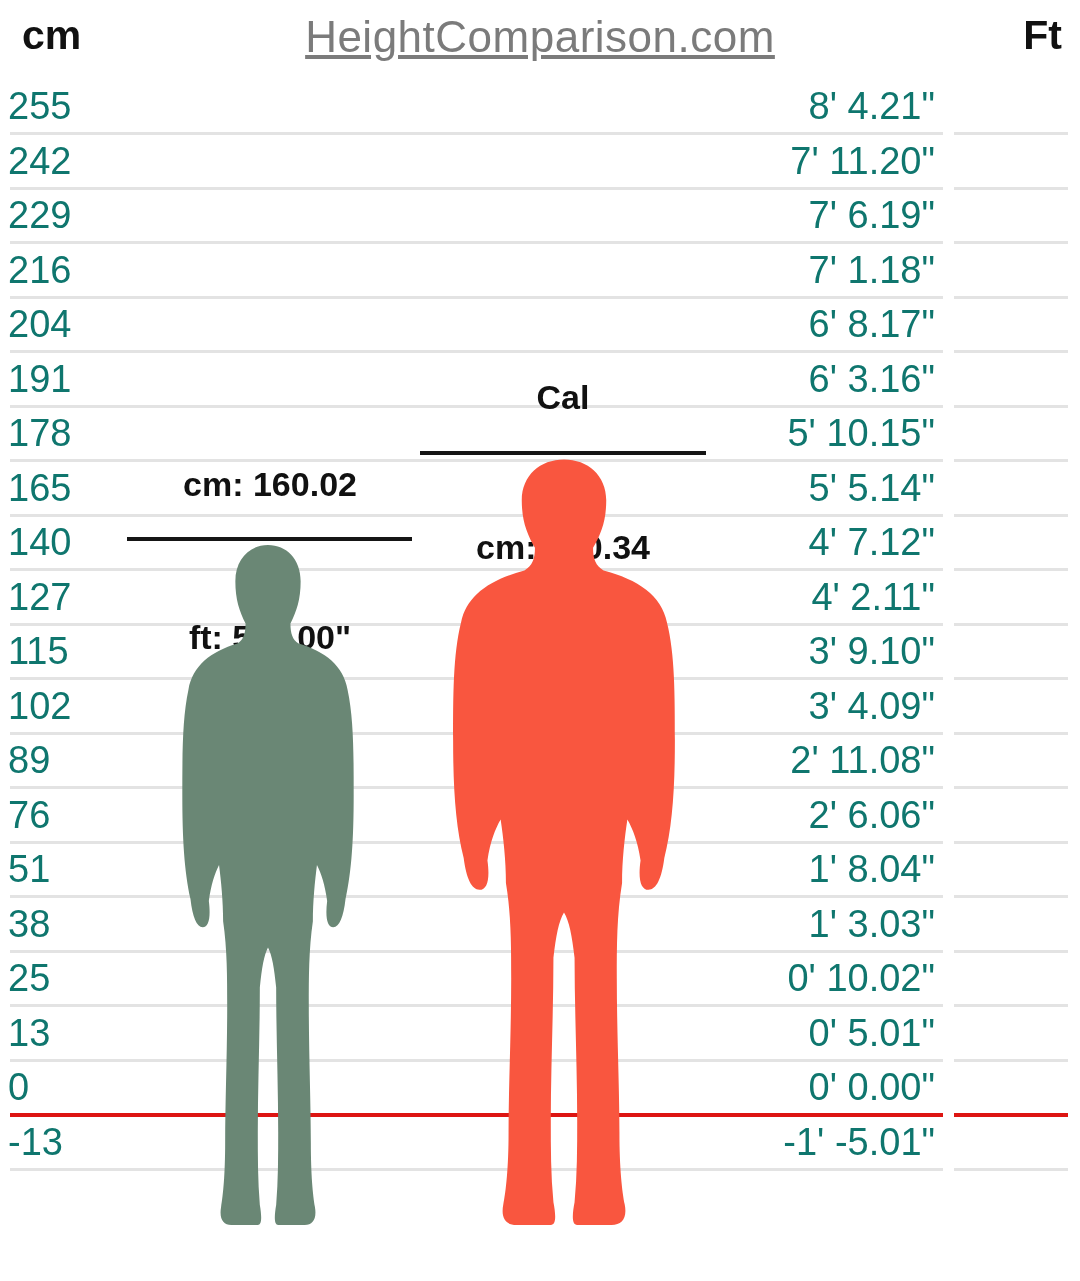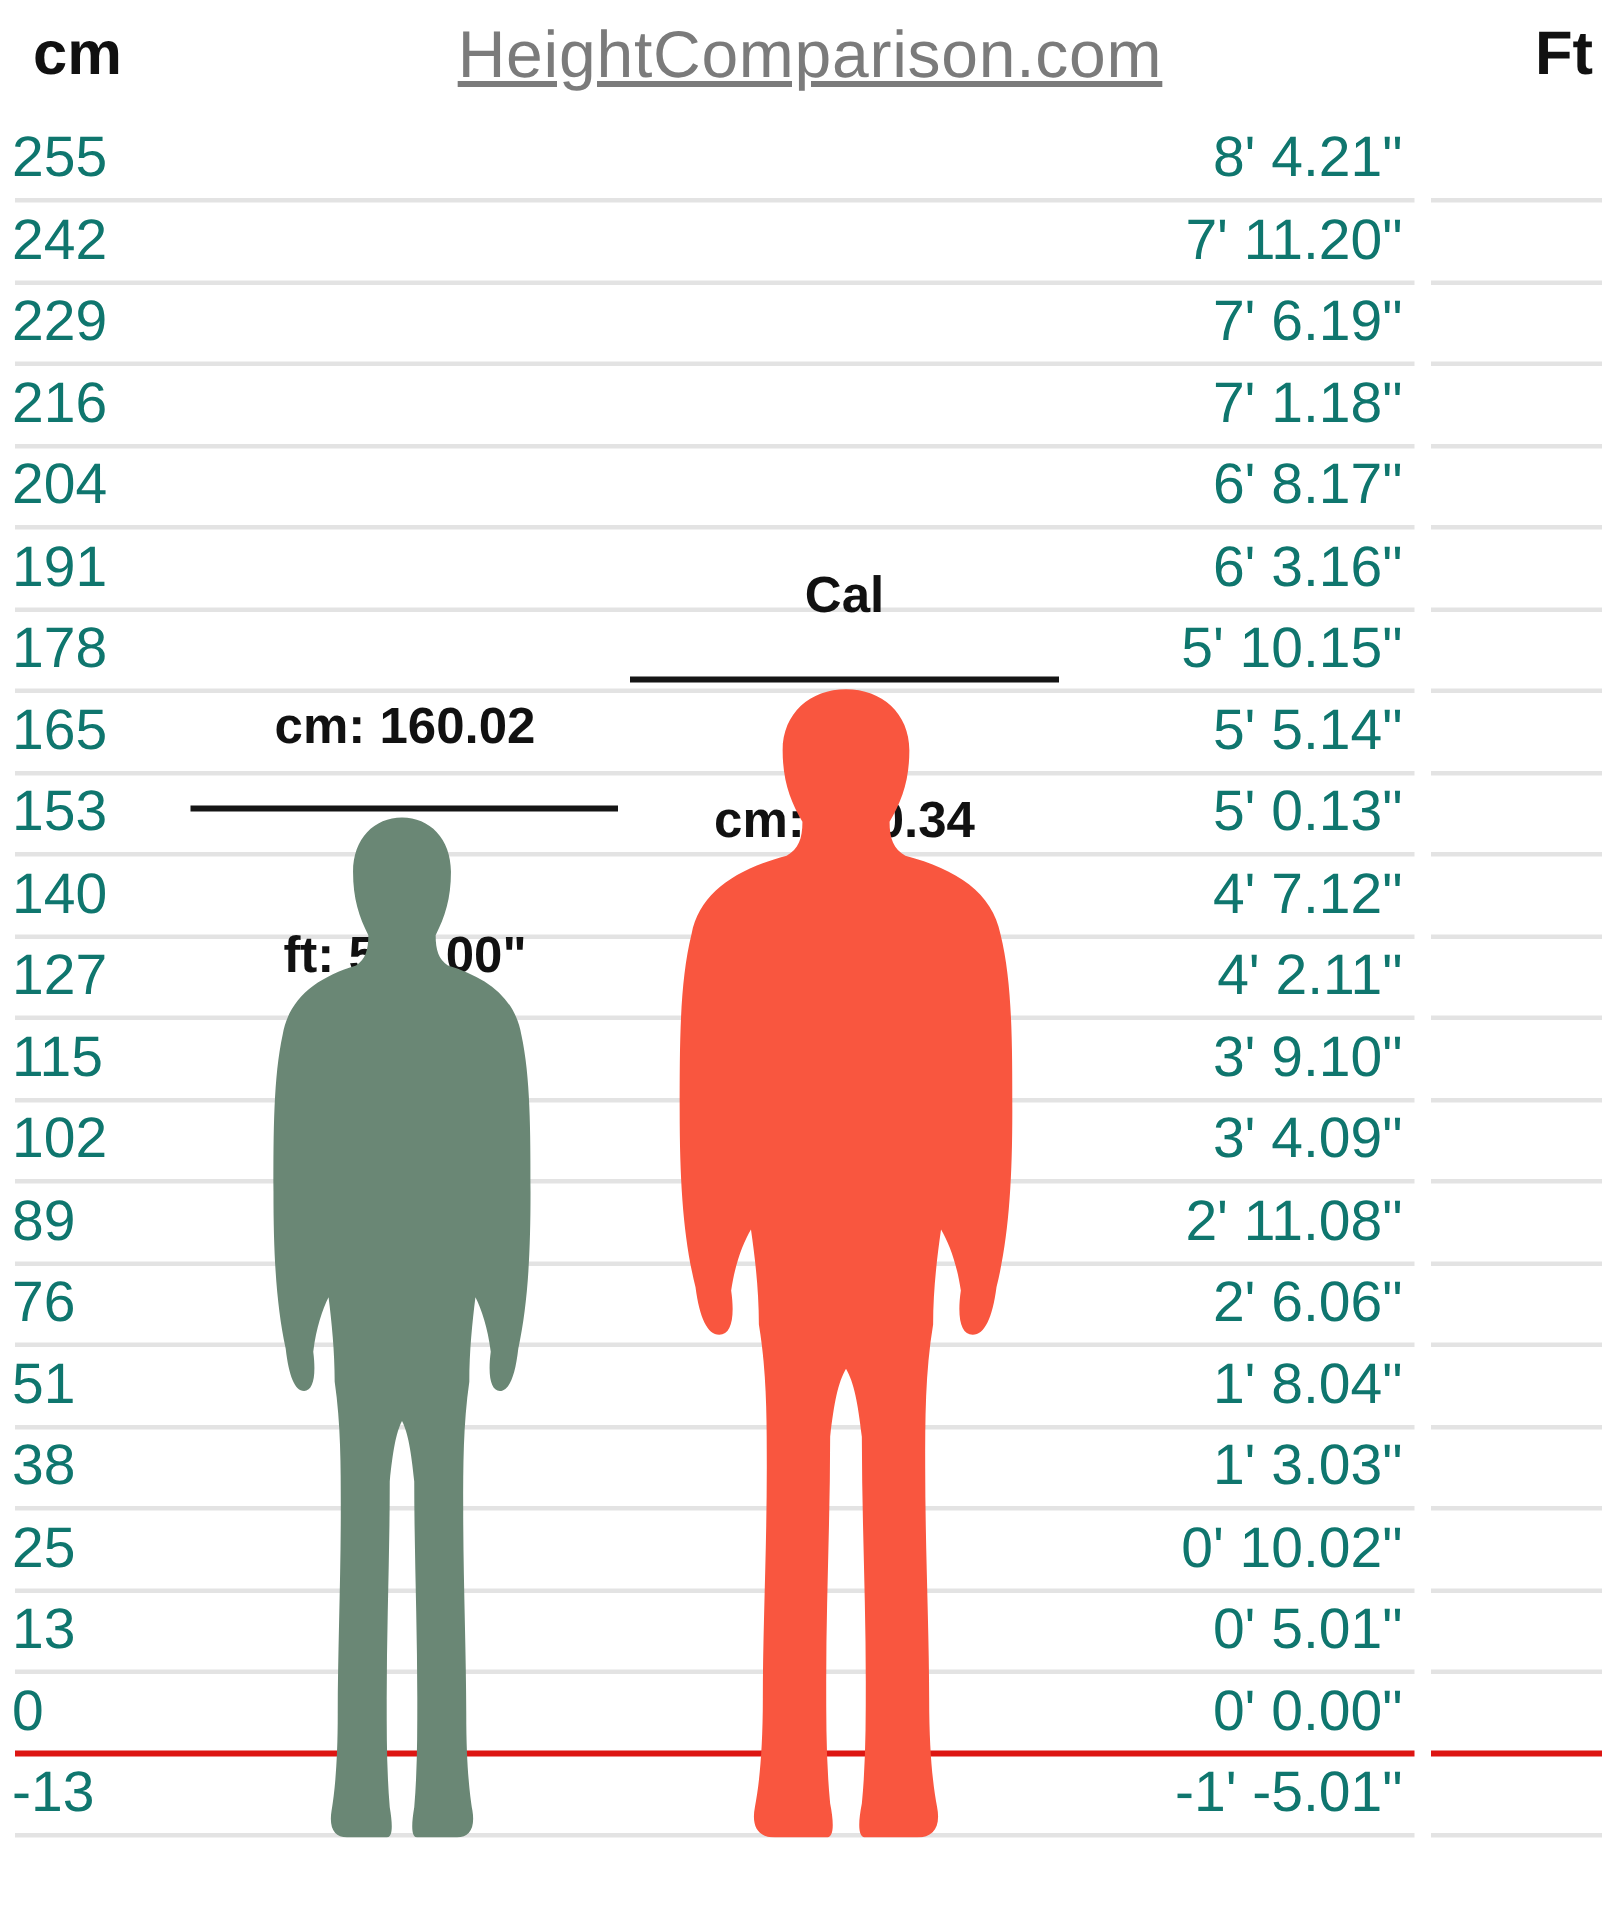--- a/index.html
+++ b/index.html
@@ -88,26 +88,20 @@
       <i class="gline rightseg"></i>
     </div>
 
     <div class="row">
       <span class="tick cm">165</span>
       <span class="tick ft">5' 5.14"</span>
       <i class="gline main"></i>
       <i class="gline rightseg"></i>
     </div>
 
-    <div class="row">
-      <span class="tick cm">153</span>
-      <span class="tick ft">5' 0.13"</span>
-      <i class="gline main"></i>
-      <i class="gline rightseg"></i>
-    </div>
 
     <div class="row">
       <span class="tick cm">140</span>
       <span class="tick ft">4' 7.12"</span>
       <i class="gline main"></i>
       <i class="gline rightseg"></i>
     </div>
 
     <div class="row">
       <span class="tick cm">127</span>

